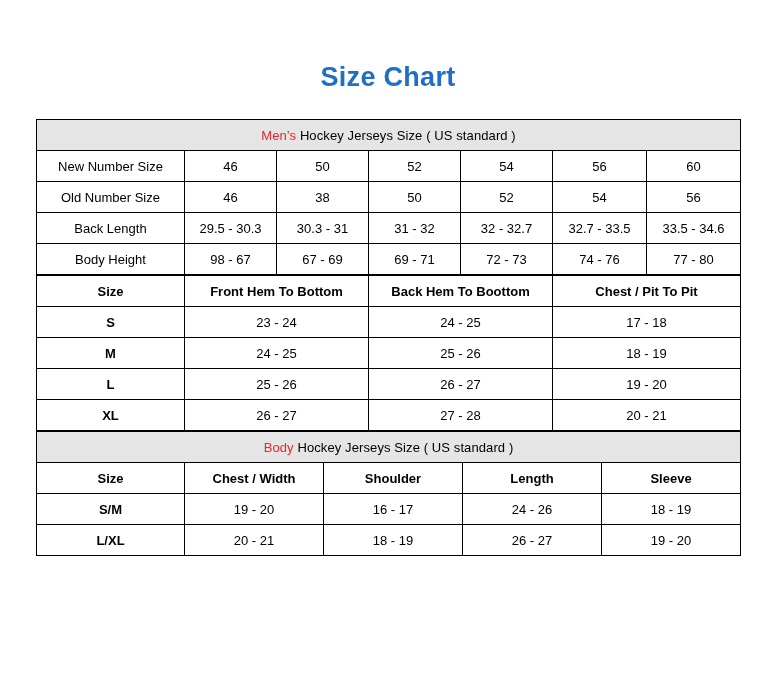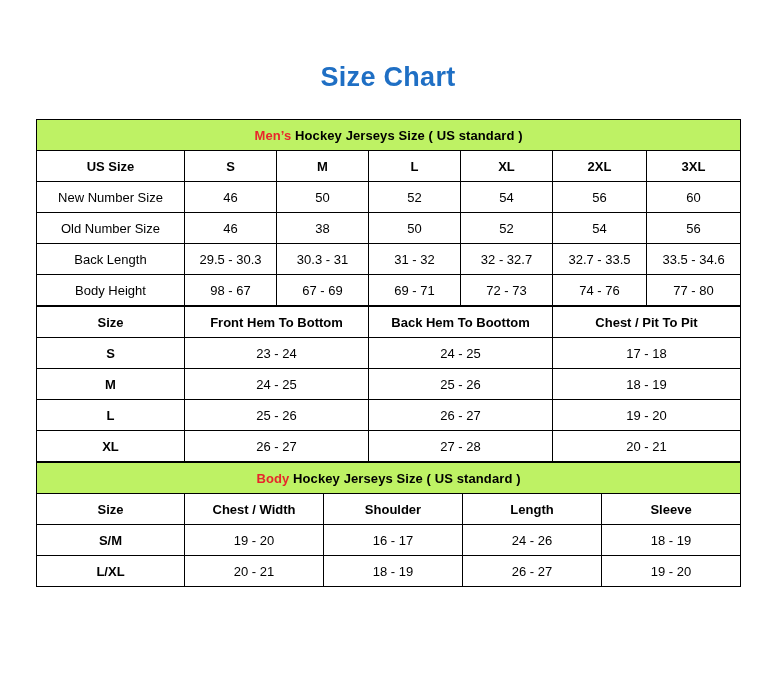--- a/index.html
+++ b/index.html
@@ -37,22 +37,22 @@
   }
   table.size-table td {
     border: 1px solid #000000;
     text-align: center;
     vertical-align: middle;
     font-size: 13px;
     height: 26px;
     padding: 2px 2px;
   }
   td.section-head {
-    background: #bef264;
-    font-weight: bold;
+    background: #e5e5e5;
+    font-weight: normal;
     font-size: 14.5px;
     height: 32px;
     letter-spacing: 0.1px;
   }
   td.section-head .accent-red {
     color: #e8262b;
   }
   td.section-head .accent-dark {
     color: #000000;
   }
@@ -83,29 +83,20 @@
         <col style="width:92px">
         <col style="width:92px">
         <col style="width:92px">
         <col style="width:92px">
         <col style="width:94px">
         <col style="width:94px">
       </colgroup>
       <tbody>
         <tr>
           <td class="section-head" colspan="7"><span class="accent-red">Men’s</span><span class="accent-dark"> Hockey Jerseys Size ( US standard )</span></td>
-        </tr>
-        <tr>
-          <td class="colhead">US Size</td>
-          <td class="colhead">S</td>
-          <td class="colhead">M</td>
-          <td class="colhead">L</td>
-          <td class="colhead">XL</td>
-          <td class="colhead">2XL</td>
-          <td class="colhead">3XL</td>
         </tr>
         <tr>
           <td class="rowlabel">New Number Size</td>
           <td>46</td>
           <td>50</td>
           <td>52</td>
           <td>54</td>
           <td>56</td>
           <td>60</td>
         </tr>

